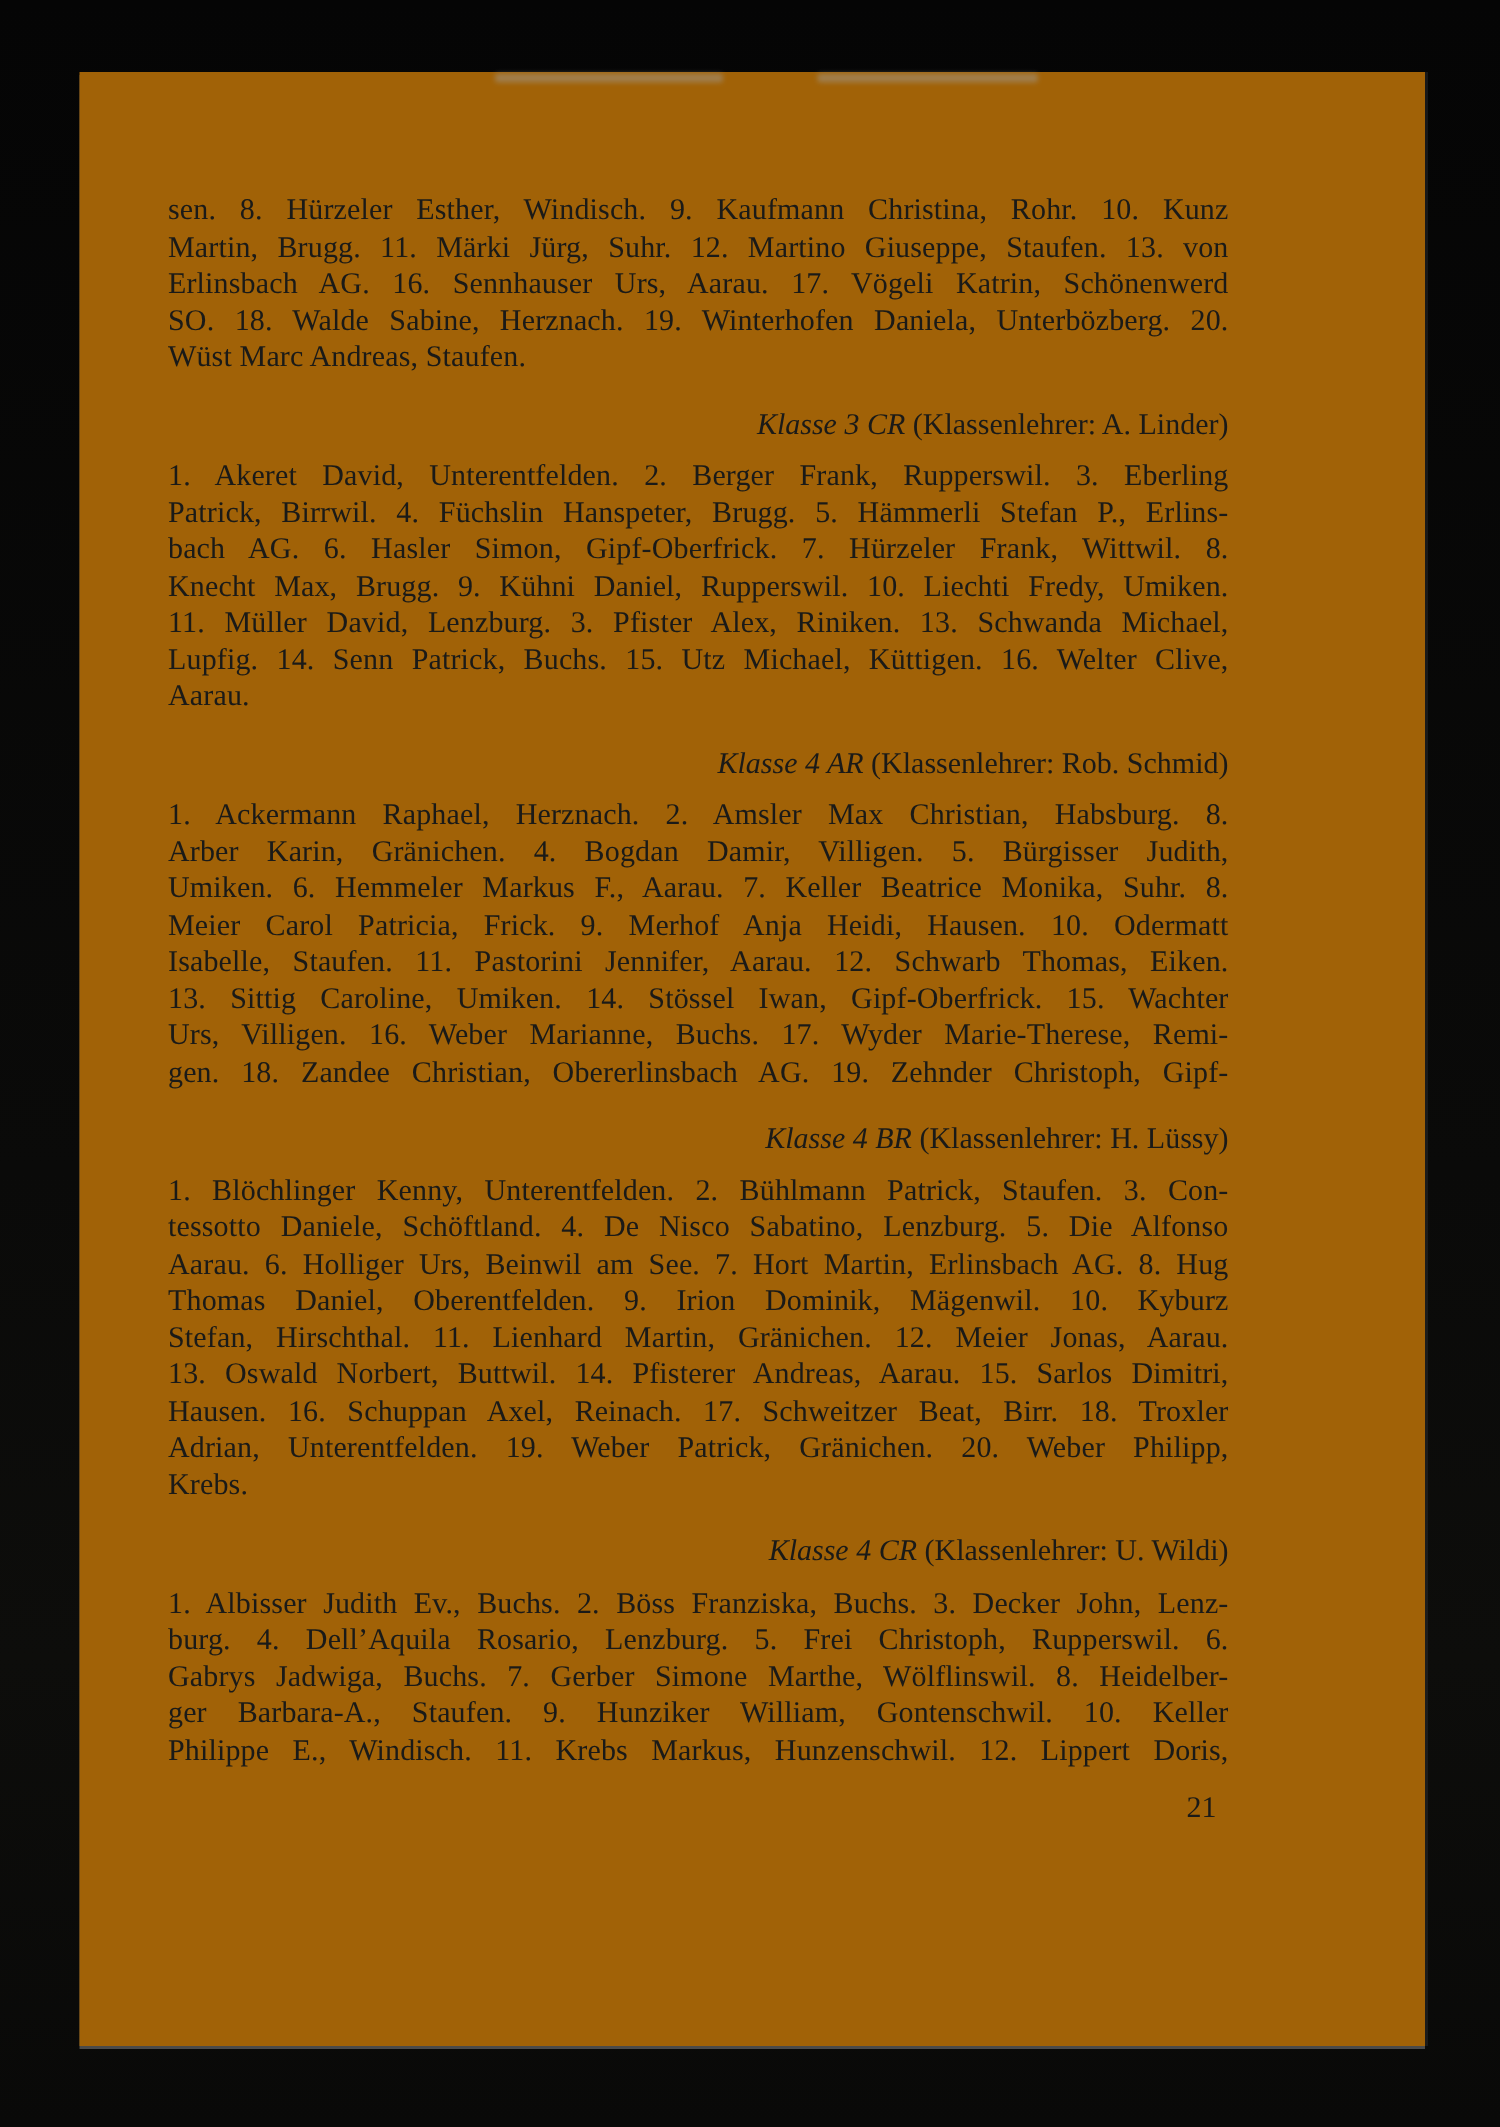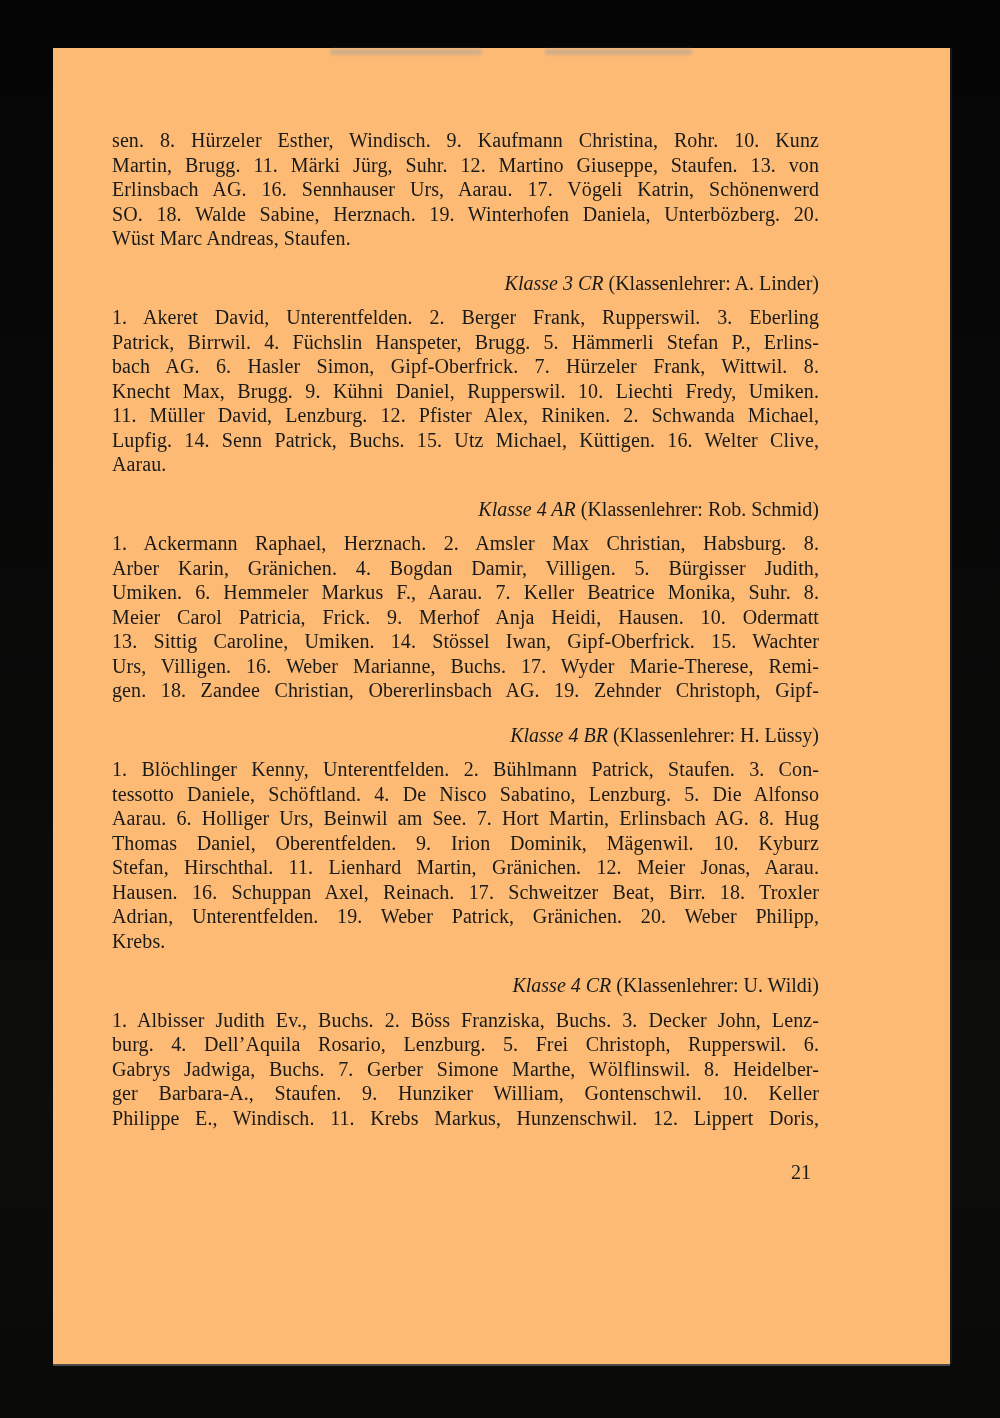--- a/index.html
+++ b/index.html
@@ -15,21 +15,21 @@
     position: absolute;
     inset: 0;
     background: linear-gradient(180deg, #050505 0%, #0a0a09 55%, #0d0d0b 78%, #090908 100%);
   }
   .page {
     position: absolute;
     left: 53px;
     top: 48px;
     width: 897px;
     height: 1316px;
-    background: #fdba74;
+    background: #a16207;
     box-shadow: 0 2px 0 rgba(130,130,130,0.55), 2px 0 0 rgba(60,60,60,0.35);
   }
   .ghost {
     position: absolute;
     top: 1px;
     height: 6px;
     background: #9f9f9f;
     opacity: 0.45;
     filter: blur(1.6px);
     border-radius: 2px;
@@ -57,21 +57,21 @@
   .heading {
     margin-top: 20px;
     margin-bottom: 10px;
     line-height: 24.5px;
     white-space: nowrap;
     overflow: hidden;
     text-align: right;
   }
   .heading .klasse { font-style: italic; }
   .pagenum {
-    margin-top: 30px;
+    margin-top: 14px;
     line-height: 24.5px;
     text-align: right;
     padding-right: 8px;
   }
 </style>
 </head>
 <body>
 
 <div class="scan-bg"></div>
 
@@ -91,49 +91,51 @@
 
     <div class="heading">
       <span class="klasse">Klasse 3 CR</span>
       <span class="teacher">(Klassenlehrer: A. Linder)</span>
     </div>
     <div class="para">
       <div class="line">1. Akeret David, Unterentfelden. 2. Berger Frank, Rupperswil. 3. Eberling</div>
       <div class="line">Patrick, Birrwil. 4. Füchslin Hanspeter, Brugg. 5. Hämmerli Stefan P., Erlins-</div>
       <div class="line">bach AG. 6. Hasler Simon, Gipf-Oberfrick. 7. Hürzeler Frank, Wittwil. 8.</div>
       <div class="line">Knecht Max, Brugg. 9. Kühni Daniel, Rupperswil. 10. Liechti Fredy, Umiken.</div>
-      <div class="line">11. Müller David, Lenzburg. 12. Pfister Alex, Riniken. 2. Schwanda Michael,</div>
+      <div class="line">11. Müller David, Lenzburg. 3. Pfister Alex, Riniken. 13. Schwanda Michael,</div>
       <div class="line">Lupfig. 14. Senn Patrick, Buchs. 15. Utz Michael, Küttigen. 16. Welter Clive,</div>
       <div class="line final">Aarau.</div>
     </div>
 
     <div class="heading">
       <span class="klasse">Klasse 4 AR</span>
       <span class="teacher">(Klassenlehrer: Rob. Schmid)</span>
     </div>
     <div class="para">
       <div class="line">1. Ackermann Raphael, Herznach. 2. Amsler Max Christian, Habsburg. 8.</div>
       <div class="line">Arber Karin, Gränichen. 4. Bogdan Damir, Villigen. 5. Bürgisser Judith,</div>
       <div class="line">Umiken. 6. Hemmeler Markus F., Aarau. 7. Keller Beatrice Monika, Suhr. 8.</div>
       <div class="line">Meier Carol Patricia, Frick. 9. Merhof Anja Heidi, Hausen. 10. Odermatt</div>
+      <div class="line">Isabelle, Staufen. 11. Pastorini Jennifer, Aarau. 12. Schwarb Thomas, Eiken.</div>
       <div class="line">13. Sittig Caroline, Umiken. 14. Stössel Iwan, Gipf-Oberfrick. 15. Wachter</div>
       <div class="line">Urs, Villigen. 16. Weber Marianne, Buchs. 17. Wyder Marie-Therese, Remi-</div>
       <div class="line">gen. 18. Zandee Christian, Obererlinsbach AG. 19. Zehnder Christoph, Gipf-</div>
     </div>
 
     <div class="heading">
       <span class="klasse">Klasse 4 BR</span>
       <span class="teacher">(Klassenlehrer: H. Lüssy)</span>
     </div>
     <div class="para">
       <div class="line">1. Blöchlinger Kenny, Unterentfelden. 2. Bühlmann Patrick, Staufen. 3. Con-</div>
       <div class="line">tessotto Daniele, Schöftland. 4. De Nisco Sabatino, Lenzburg. 5. Die Alfonso</div>
       <div class="line">Aarau. 6. Holliger Urs, Beinwil am See. 7. Hort Martin, Erlinsbach AG. 8. Hug</div>
       <div class="line">Thomas Daniel, Oberentfelden. 9. Irion Dominik, Mägenwil. 10. Kyburz</div>
       <div class="line">Stefan, Hirschthal. 11. Lienhard Martin, Gränichen. 12. Meier Jonas, Aarau.</div>
+      <div class="line">13. Oswald Norbert, Buttwil. 14. Pfisterer Andreas, Aarau. 15. Sarlos Dimitri,</div>
       <div class="line">Hausen. 16. Schuppan Axel, Reinach. 17. Schweitzer Beat, Birr. 18. Troxler</div>
       <div class="line">Adrian, Unterentfelden. 19. Weber Patrick, Gränichen. 20. Weber Philipp,</div>
       <div class="line final">Krebs.</div>
     </div>
 
     <div class="heading">
       <span class="klasse">Klasse 4 CR</span>
       <span class="teacher">(Klassenlehrer: U. Wildi)</span>
     </div>
     <div class="para">

